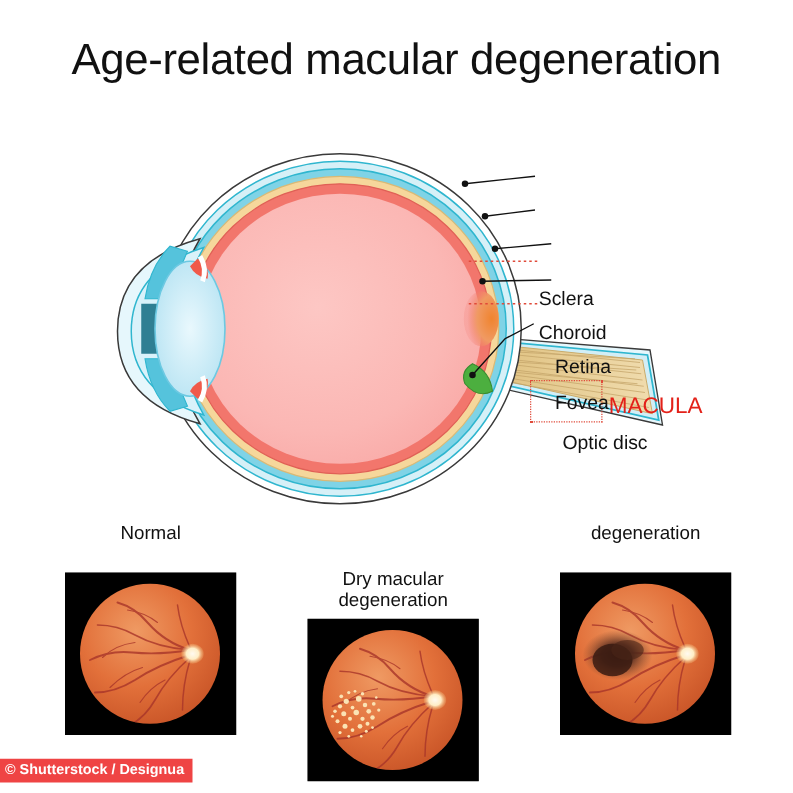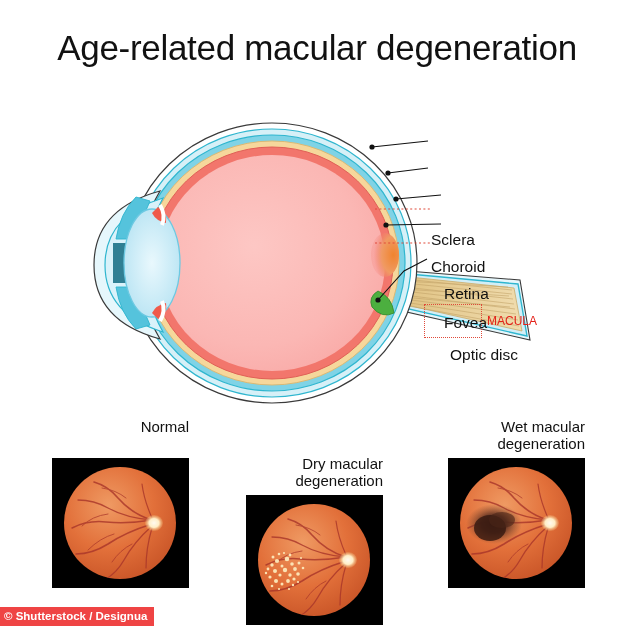--- a/index.html
+++ b/index.html
@@ -43,21 +43,21 @@
   }
   #label-sclera   { left: 431px; top: 136px; }
   #label-choroid  { left: 431px; top: 163px; }
   #label-retina   { left: 444px; top: 190px; }
   #label-fovea    { left: 444px; top: 219px; }
   #label-optic    { left: 450px; top: 251px; }
   #label-macula {
     position: absolute;
     left: 487px;
     top: 219px;
-    font-size: 12px;
+    font-size: 18px;
     color: #e32119;
     white-space: nowrap;
   }
   #macula-box {
     position: absolute;
     left: 424px;
     top: 209px;
     width: 58px;
     height: 34px;
     border: 1.4px dotted #e04a3a;
@@ -70,21 +70,21 @@
     width: 634px;
     height: 190px;
   }
   .panel {
     position: absolute;
     width: 137px;
   }
   .panel-caption {
     font-size: 15px;
     line-height: 17px;
-    text-align: right;
+    text-align: center;
     color: #111111;
     height: 40px;
   }
   .fundus-box {
     width: 137px;
     height: 130px;
     background: #000000;
     overflow: hidden;
     position: relative;
   }
@@ -326,21 +326,20 @@
             <circle cx="55" cy="63" r="1"></circle>
             <circle cx="43" cy="94" r="1"></circle>
         </g>
         <ellipse cx="102" cy="65" rx="9" ry="8" fill="url(#discGradB)"></ellipse>
       </svg>
     </div>
   </div>
 
   <div class="panel" id="panel-wet">
     <div class="panel-caption">
-      <div>Wet macular</div>
       <div>degeneration</div>
     </div>
     <div class="fundus-box">
       <svg class="fundus-svg" width="137" height="130" viewBox="0 0 137 130">
         <defs>
           <radialGradient id="retGradC" cx="40%" cy="34%" r="72%">
             <stop offset="0%" stop-color="#ef9a63"></stop>
             <stop offset="55%" stop-color="#e2703a"></stop>
             <stop offset="100%" stop-color="#c85427"></stop>
           </radialGradient>

